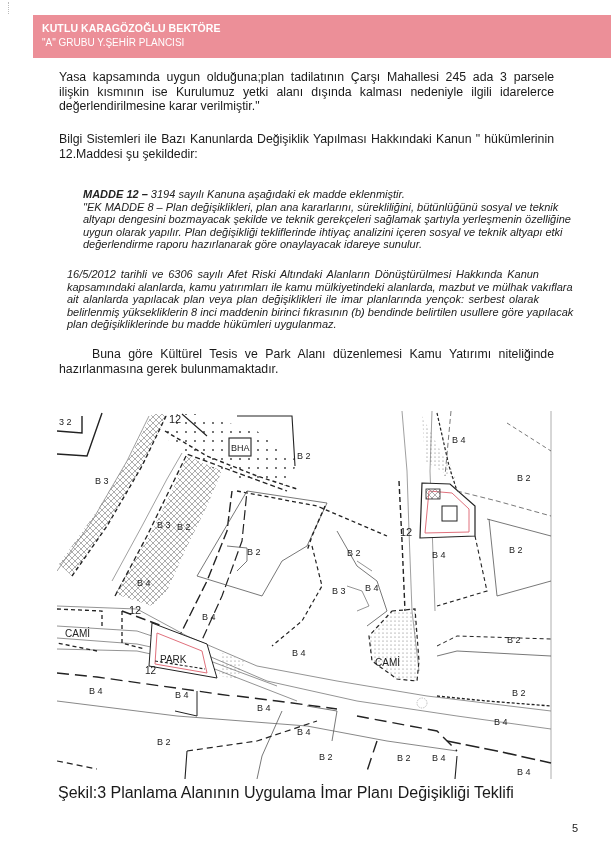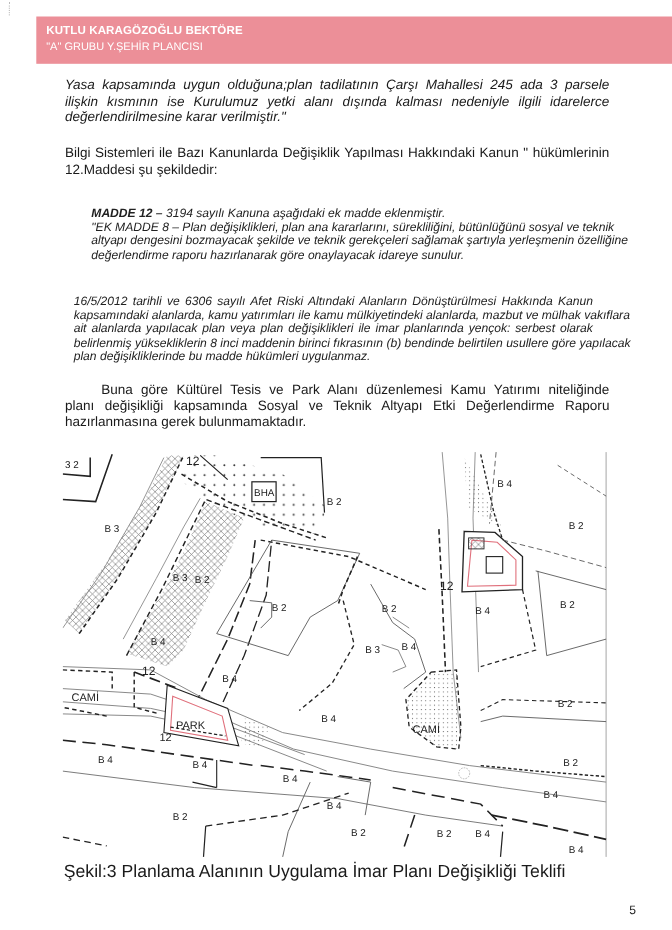--- a/index.html
+++ b/index.html
@@ -25,49 +25,49 @@
 </style>
 </head>
 <body>
 
 <div class="scan-mark"></div>
 
 <div class="header-band"></div>
 <div class="header-name">KUTLU KARAGÖZOĞLU BEKTÖRE</div>
 <div class="header-role">"A" GRUBU  Y.ŞEHİR PLANCISI</div>
 
-<div class="para" style="left:59px; top:70px; width:495px;font-style:italic;">
+<div class="para" style="left:59px; top:70px; width:495px;">
   <span class="line justify">Yasa kapsamında uygun olduğuna;plan tadilatının Çarşı Mahallesi 245 ada 3 parsele</span>
   <span class="line justify">ilişkin kısmının ise  Kurulumuz yetki alanı dışında kalması nedeniyle ilgili idarelerce</span>
   <span class="line">değerlendirilmesine karar verilmiştir."</span>
 </div>
 
 <div class="para" style="left:59px; top:132px; width:495px;">
   <span class="line justify">Bilgi Sistemleri ile Bazı Kanunlarda Değişiklik Yapılması Hakkındaki Kanun  " hükümlerinin</span>
   <span class="line">12.Maddesi şu şekildedir:</span>
 </div>
 
 <div class="quote" style="left:83px; top:188px; width:472px;">
   <span class="line"><b>MADDE 12 –</b><span> 3194 sayılı Kanuna aşağıdaki ek madde eklenmiştir.</span></span>
   <span class="line justify">"EK MADDE 8 – Plan değişiklikleri, plan ana kararlarını, sürekliliğini, bütünlüğünü sosyal ve teknik</span>
   <span class="line justify">altyapı dengesini bozmayacak şekilde ve teknik gerekçeleri sağlamak şartıyla yerleşmenin özelliğine</span>
+  <span class="line justify">uygun olarak yapılır. Plan değişikliği tekliflerinde ihtiyaç analizini içeren sosyal ve teknik altyapı etki</span>
   <span class="line">değerlendirme raporu hazırlanarak göre onaylayacak idareye sunulur.</span>
 </div>
 
 <div class="quote" style="left:67px; top:268px; width:472px;">
   <span class="line justify">16/5/2012 tarihli ve 6306 sayılı Afet Riski Altındaki Alanların Dönüştürülmesi Hakkında Kanun</span>
   <span class="line justify">kapsamındaki alanlarda, kamu yatırımları ile kamu mülkiyetindeki alanlarda, mazbut ve mülhak vakıflara</span>
   <span class="line justify">ait alanlarda yapılacak plan veya plan değişiklikleri ile imar planlarında yençok: serbest olarak</span>
   <span class="line justify">belirlenmiş yüksekliklerin 8 inci maddenin birinci fıkrasının (b) bendinde belirtilen usullere göre yapılacak</span>
   <span class="line">plan değişikliklerinde bu madde hükümleri uygulanmaz.</span>
 </div>
 
 <div class="para" style="left:59px; top:347px; width:495px;">
   <span class="line justify" style="padding-left:33px;">Buna göre  Kültürel Tesis ve Park Alanı düzenlemesi  Kamu Yatırımı niteliğinde</span>
-  <span class="line justify">planı değişikliği kapsamında Sosyal ve Teknik Altyapı Etki Değerlendirme Raporu</span>
   <span class="line">hazırlanmasına gerek bulunmamaktadır.</span>
 </div>
 
 <svg class="map" viewBox="0 0 498 368" width="498" height="368">
   <defs>
     <pattern id="hatch" width="6" height="6" patternUnits="userSpaceOnUse">
       <path d="M0,0 L6,6 M6,0 L0,6" stroke="#777" stroke-width="0.6"></path>
     </pattern>
     <pattern id="dots" width="9" height="9" patternUnits="userSpaceOnUse">
       <circle cx="3" cy="3" r="0.9" fill="#333"></circle>

